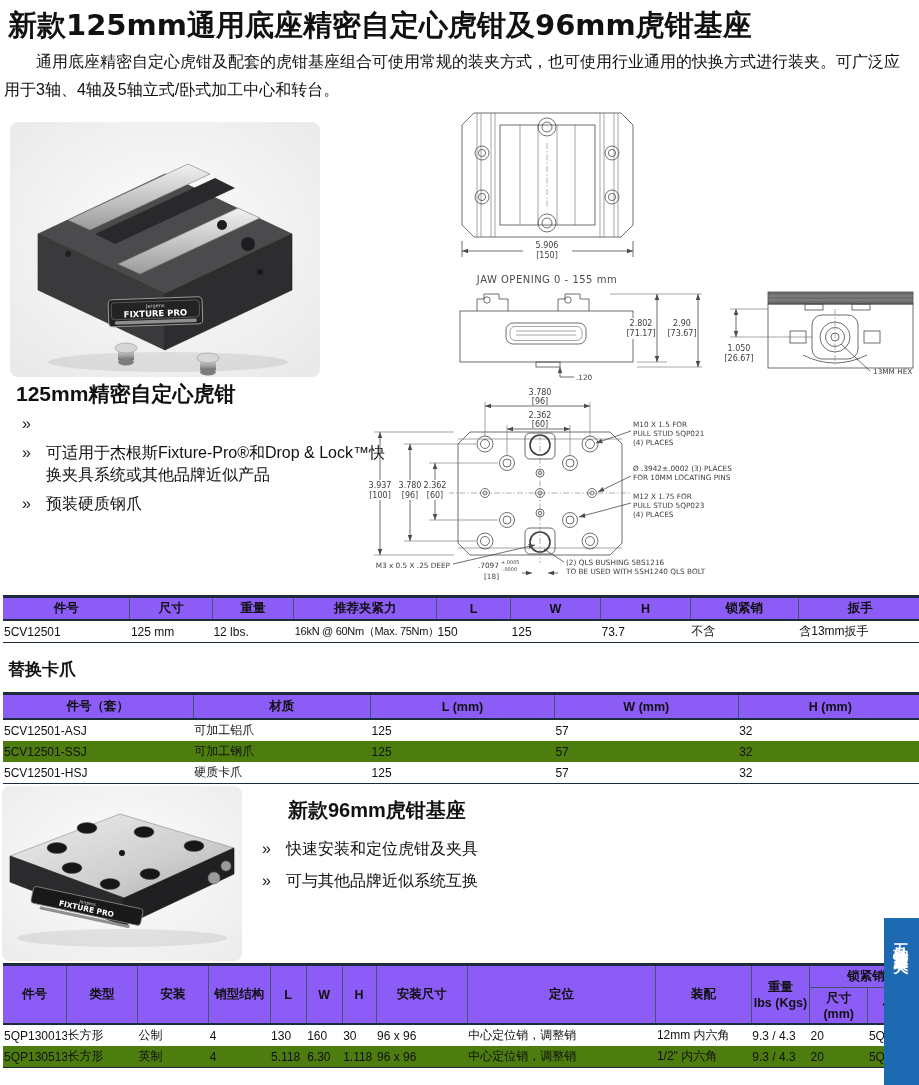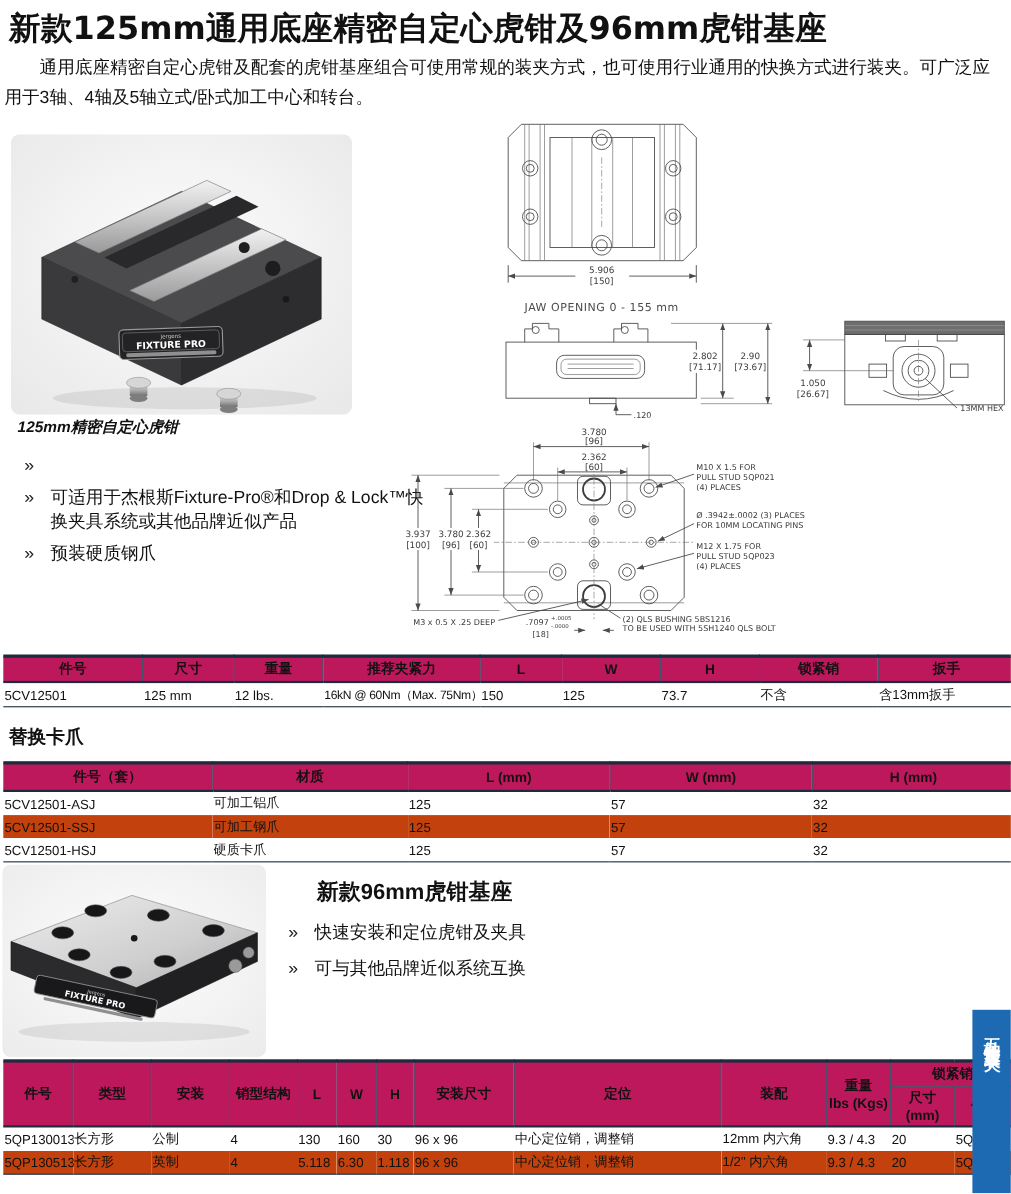--- a/index.html
+++ b/index.html
@@ -1,52 +1,52 @@
 <!DOCTYPE html>
 <html><head>
 <meta charset="utf-8">
 <style>
   html,body{margin:0;padding:0;background:#fff;}
   .page{position:relative;width:919px;height:1085px;background:#fff;overflow:hidden;
         font-family:"Liberation Sans",sans-serif;color:#111;}
   .title{position:absolute;left:8px;top:6px;width:900px;font-size:29px;font-weight:bold;
          font-family:"DejaVu Sans",sans-serif;}
   .intro{position:absolute;left:4px;top:48px;width:898px;font-size:16px;line-height:28px;text-indent:2em;}
-  .h125{position:absolute;left:16px;top:380px;font-size:14px;font-weight:bold;font-style:italic;}
+  .h125{position:absolute;left:16px;top:380px;font-size:21px;font-weight:bold;}
   .h-jaw{position:absolute;left:8px;top:658px;font-size:17px;font-weight:bold;}
   .h96{position:absolute;left:256px;top:797px;font-size:20px;font-weight:bold;margin-left:32px;}
   .bullets1{position:absolute;left:22px;top:413px;width:376px;font-size:16px;line-height:22px;}
   .bullets2{position:absolute;left:262px;top:836px;width:340px;font-size:16px;line-height:25px;}
   .bullet{display:flex;gap:11px;margin-bottom:7px;}
   .bullet .mk{flex:0 0 13px;color:#222;}
   .photo1{position:absolute;left:10px;top:122px;}
   .photo2{position:absolute;left:2px;top:786px;}
   .dwg{position:absolute;left:360px;top:105px;}
   
   table.spec{border-collapse:collapse;table-layout:fixed;width:100%;
              border-top:3px solid #1d2c3c;border-bottom:1px solid #1d2c3c;}
-  table.spec th{background:#be185d;border-bottom:2px solid #1d2c3c;border-left:1px solid #41546b;
+  table.spec th{background:#8b5cf6;border-bottom:2px solid #1d2c3c;border-left:1px solid #41546b;
                 border-right:1px solid #41546b;font-weight:bold;font-size:12.5px;padding:2px 1px;text-align:center;}
   table.spec th:first-child{border-left:none}
   table.spec th:last-child{border-right:none}
   table.spec td{text-align:left;font-size:12px;padding:2px 1px;white-space:nowrap;overflow:hidden;}
   .t1{position:absolute;left:3px;top:595px;width:869px;}
   .t1 th{height:17px}
   .t1 td{height:17px;font-size:11.5px}
   .t1 td.sm{font-size:11px;letter-spacing:-0.3px}
   .t2{position:absolute;left:3px;top:692px;width:870px;}
   .t2 th{height:19px}
   .t2 td{height:14px}
   .t3{position:absolute;left:3px;top:963px;width:867px;}
   .t3 th{font-size:11.5px;vertical-align:middle;}
   .t3 th.main{height:36px}
   .t3 th.grp{height:14px;border-bottom:1px solid #41546b;}
   .t3 th.sub{height:18px}
   .t3 td{height:14px;font-size:11px}
-  tr.alt td{background:#c2410c;}
+  tr.alt td{background:#4d7c0f;}
   .tab{position:absolute;left:884px;top:918px;width:35px;height:167px;background:#1e6ab2;}
   .tab-label{writing-mode:vertical-rl;color:#fff;font-size:15px;font-weight:bold;
              letter-spacing:3px;margin:14px auto 0;display:block;width:17px;}
   svg text{font-family:"DejaVu Sans",sans-serif;}
   .dt{font-size:8px;fill:#3c3c3c;text-anchor:middle;}
   .an{font-size:7.3px;fill:#3c3c3c;}
   .anE{font-size:7.3px;fill:#3c3c3c;text-anchor:end;}
   .jawnote{font-size:10px;fill:#4a4a4a;text-anchor:middle;letter-spacing:0.5px;}
   .ln{stroke:#4a4a4a;stroke-width:0.8;fill:none;}
   .lnT{stroke:#6a6a6a;stroke-width:0.6;fill:none;}

